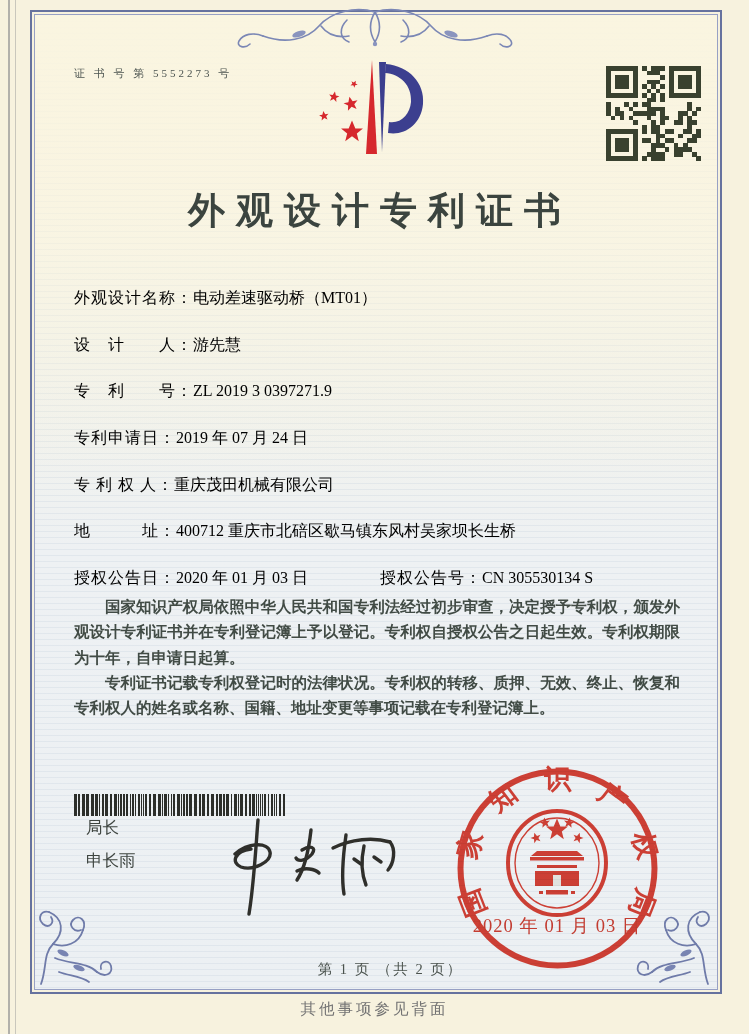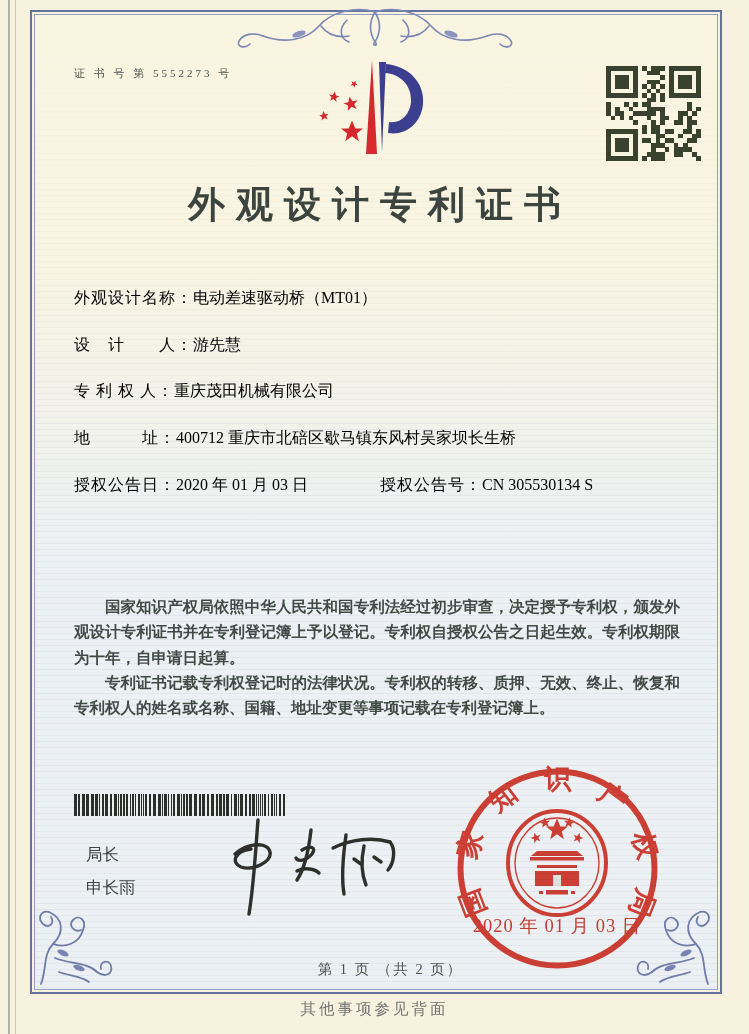--- a/index.html
+++ b/index.html
@@ -22,31 +22,31 @@
       linear-gradient(180deg,#faf5e1 0%,#f8f4e5 20%,#f2f2ea 36%,#eef1f3 55%,#ecf0f3 100%);}
   .frame-inner::after{content:"";position:absolute;inset:0;
     background:linear-gradient(180deg, rgba(250,245,224,.95) 0%, rgba(250,245,224,.55) 22%, rgba(250,245,224,0) 48%);}
   .ornament{position:absolute;pointer-events:none;}
   .lace-top{left:203px;top:4px;width:344px;height:46px;}
   .corner-bl{left:35px;top:906px;width:82px;height:82px;}
   .corner-br{left:632px;top:906px;width:82px;height:82px;transform:scaleX(-1);}
   .cert-no{position:absolute;left:74px;top:66px;font-size:11px;letter-spacing:3px;color:#4c5450;}
   .logo{position:absolute;left:315px;top:52px;width:120px;height:110px;}
   .qr{position:absolute;left:606px;top:66px;width:95px;height:95px;}
-  .title{position:absolute;left:0;width:749px;top:180px;text-align:center;
+  .title{position:absolute;left:0;width:749px;top:186px;text-align:center;
     font-size:37px;font-weight:bold;letter-spacing:11px;text-indent:11px;color:#3b443f;}
   .fields{position:absolute;left:74px;top:288px;width:606px;font-size:16px;color:#000000;}
   .field-row{height:20px;line-height:20px;margin-bottom:26.7px;white-space:nowrap;}
   .flabel{letter-spacing:1px;}
   .pair2{margin-left:72px;}
   .paragraphs{position:absolute;left:74px;top:594px;width:606px;
     font-size:15.5px;line-height:25.3px;text-align:justify;color:#414b45;}
   .paragraphs p{margin:0;text-indent:2em;font-weight:bold;}
   .barcode{position:absolute;left:74px;top:794px;width:216px;height:22px;}
-  .signer{position:absolute;left:86px;top:838px;font-size:16.5px;line-height:33px;color:#3e4540;}
+  .signer{position:absolute;left:86px;top:811px;font-size:16.5px;line-height:33px;color:#3e4540;}
   .signature{position:absolute;left:205px;top:814px;width:200px;height:106px;}
   .seal{position:absolute;left:451px;top:762px;width:213px;height:213px;
     mix-blend-mode:multiply;opacity:.95;}
   .page-num{position:absolute;left:0;width:749px;top:960px;text-align:center;
     font-size:14.5px;letter-spacing:2px;color:#4a524d;padding-left:16px;}
   .back-note{position:absolute;left:0;width:749px;top:999px;text-align:center;
     font-size:15.5px;letter-spacing:3px;color:#737373;}
 </style>
 </head>
 <body>
@@ -346,20 +346,26 @@
 <div class="title">外观设计专利证书</div>
 
 <div class="fields">
   <div class="field-row">
     <span class="flabel">外观设计名称：</span><span class="fvalue">电动差速驱动桥（MT01）</span>
   </div>
   <div class="field-row">
     <span class="flabel">设　计　　人：</span><span class="fvalue">游先慧</span>
   </div>
   <div class="field-row">
+    <span class="flabel">专　利　　号：</span><span class="fvalue">ZL 2019 3 0397271.9</span>
+  </div>
+  <div class="field-row">
+    <span class="flabel">专利申请日：</span><span class="fvalue">2019 年 07 月 24 日</span>
+  </div>
+  <div class="field-row">
     <span class="flabel">专 利 权 人：</span><span class="fvalue">重庆茂田机械有限公司</span>
   </div>
   <div class="field-row">
     <span class="flabel">地　　　址：</span><span class="fvalue">400712 重庆市北碚区歇马镇东风村吴家坝长生桥</span>
   </div>
   <div class="field-row">
     <span class="flabel">授权公告日：</span><span class="fvalue">2020 年 01 月 03 日</span><span class="flabel pair2">授权公告号：</span><span class="fvalue">CN 305530134 S</span>
   </div>
 </div>
 

